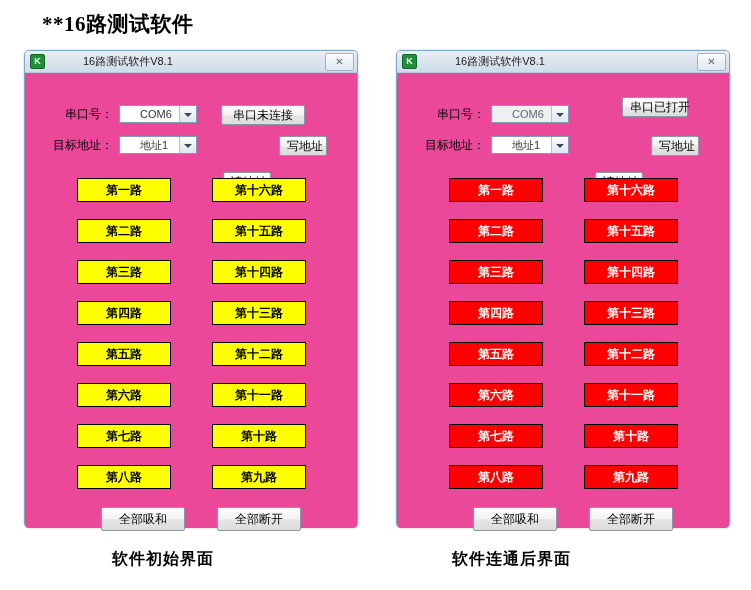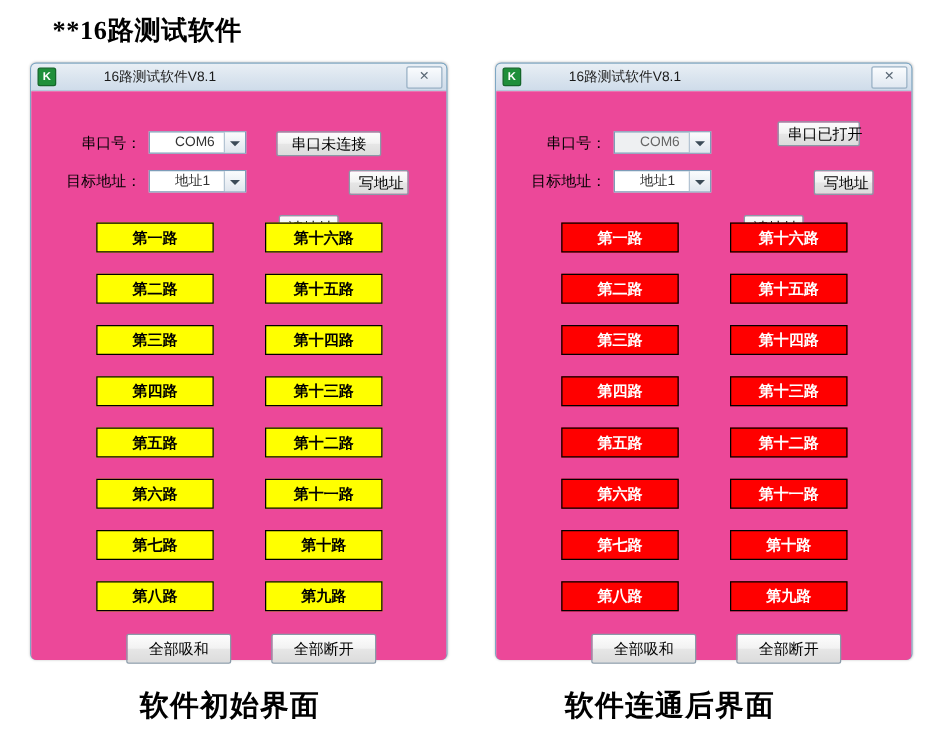--- a/index.html
+++ b/index.html
@@ -165,21 +165,21 @@
     position: absolute;
     width: 84px;
     height: 24px;
     line-height: 22px;
   }
 
   .caption {
     position: absolute;
     top: 549px;
     font-family: "Liberation Serif", serif;
-    font-size: 23px;
+    font-size: 16px;
     font-weight: bold;
     letter-spacing: 1px;
   }
   .caption.left { left: 112px; }
   .caption.right { left: 452px; }
 </style>
 </head>
 <body>
 
 <div class="page-title">**16路测试软件</div>

